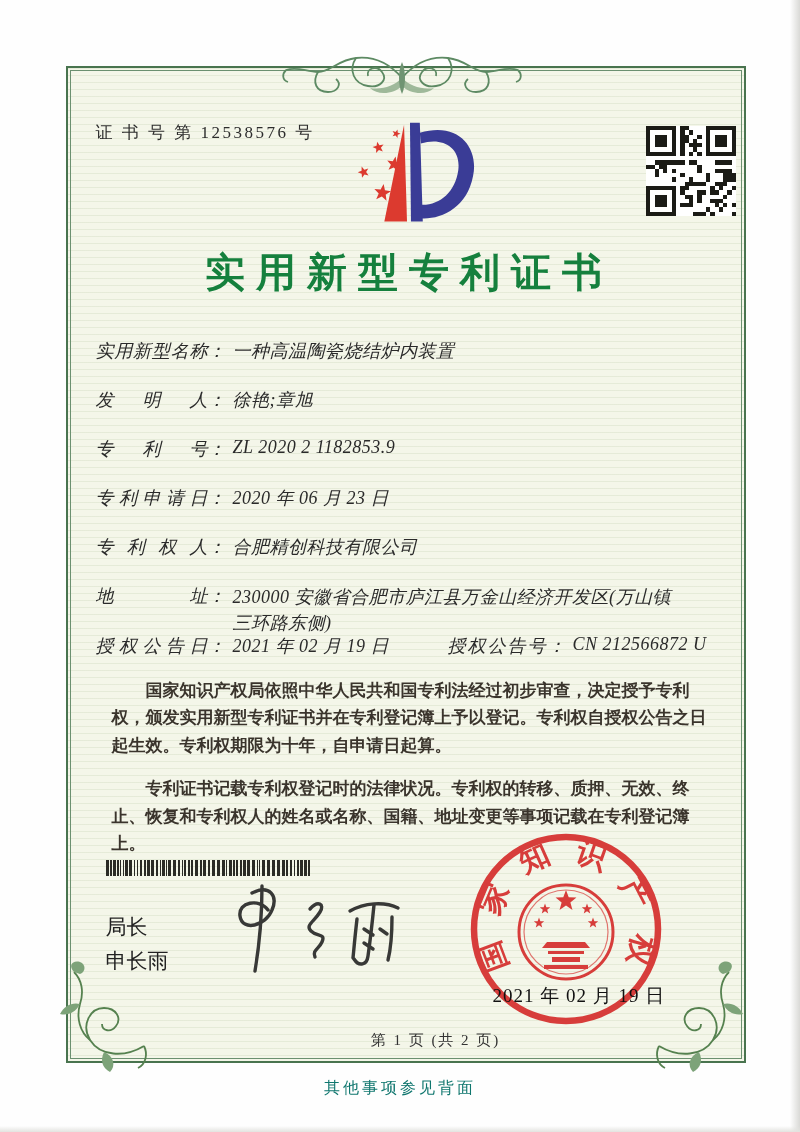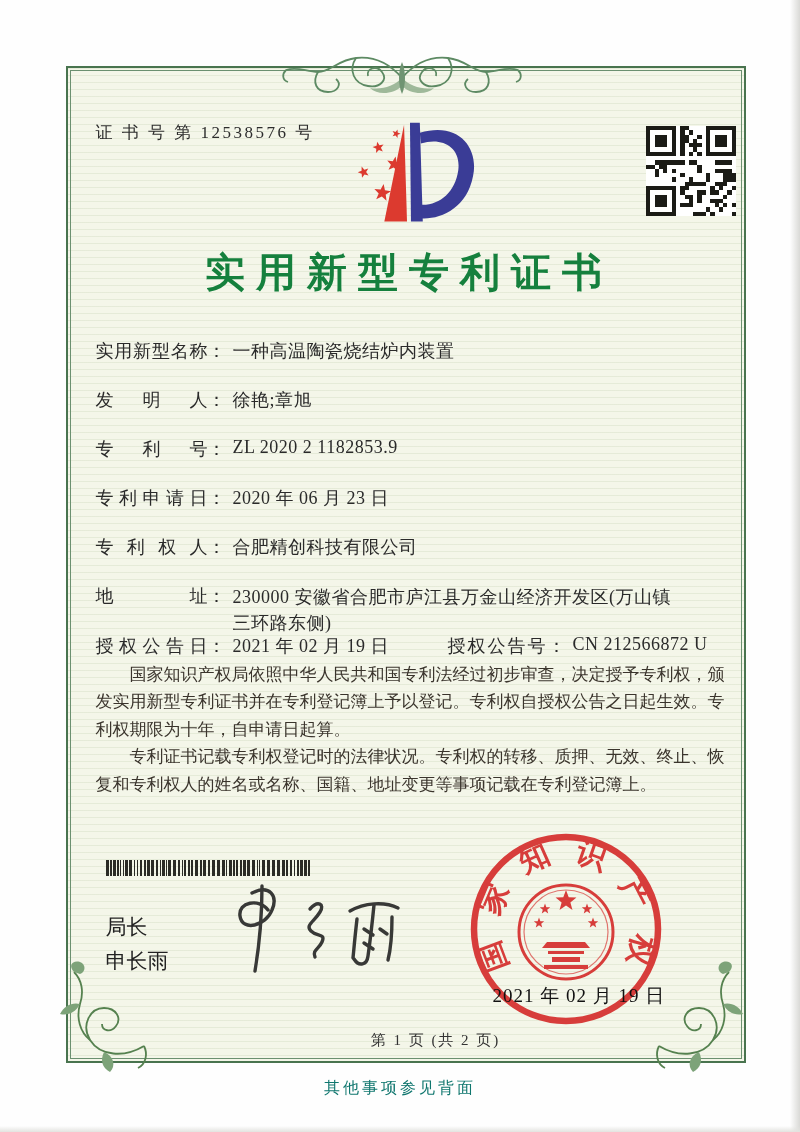--- a/index.html
+++ b/index.html
@@ -20,31 +20,31 @@
   .flourish{position:absolute;z-index:3;}
 
   .cert-no{position:absolute;left:27px;top:52px;font-size:17px;letter-spacing:2.5px;color:#2c2c2c;}
 
   .logo{position:absolute;left:270px;top:44px;width:138px;height:138px;}
   .qr{position:absolute;left:577px;top:57px;width:90px;height:90px;}
 
   .title{position:absolute;left:0;top:176px;width:100%;margin:0;text-align:center;
         font-size:40px;font-weight:700;letter-spacing:11px;text-indent:11px;color:#15803d;}
 
-  .field-row{position:absolute;left:27px;font-size:18px;white-space:nowrap;color:#2a2a2a;}
+  .field-row{position:absolute;left:27px;font-size:18px;white-space:nowrap;color:#2a2a2a;font-style:italic;}
   .flabel{display:inline-block;width:112px;text-align:justify;text-align-last:justify;vertical-align:top;}
   .fcolon{display:inline-block;margin-right:7px;vertical-align:top;}
   .fvalue{display:inline-block;vertical-align:top;letter-spacing:0.5px;}
   .fvalue.wrap{white-space:normal;width:452px;line-height:26px;}
   .pair2{position:absolute;left:352px;top:0;}
   .pair2 .flabel{width:auto;letter-spacing:2px;text-align:right;text-align-last:left;}
 
   .paragraphs{position:absolute;left:27px;top:592px;width:630px;font-size:17px;
         line-height:27.5px;color:#3a342c;}
-  .paragraphs p{margin:0;text-indent:2em;}
+  .paragraphs p{margin:16px;text-indent:2em;font-weight:bold;}
 
   .barcode{position:absolute;left:37px;top:791px;width:206px;height:16px;}
 
   .director{position:absolute;left:37px;top:841px;font-size:21px;line-height:34px;color:#222;}
   .signature{position:absolute;left:143px;top:810px;width:215px;height:100px;z-index:2;}
 
   .seal{position:absolute;left:397px;top:760px;width:200px;height:200px;z-index:4;opacity:0.93;}
   .seal-date{position:absolute;left:424px;top:914px;font-size:19px;letter-spacing:1px;
         color:#111;z-index:6;white-space:nowrap;}
 

